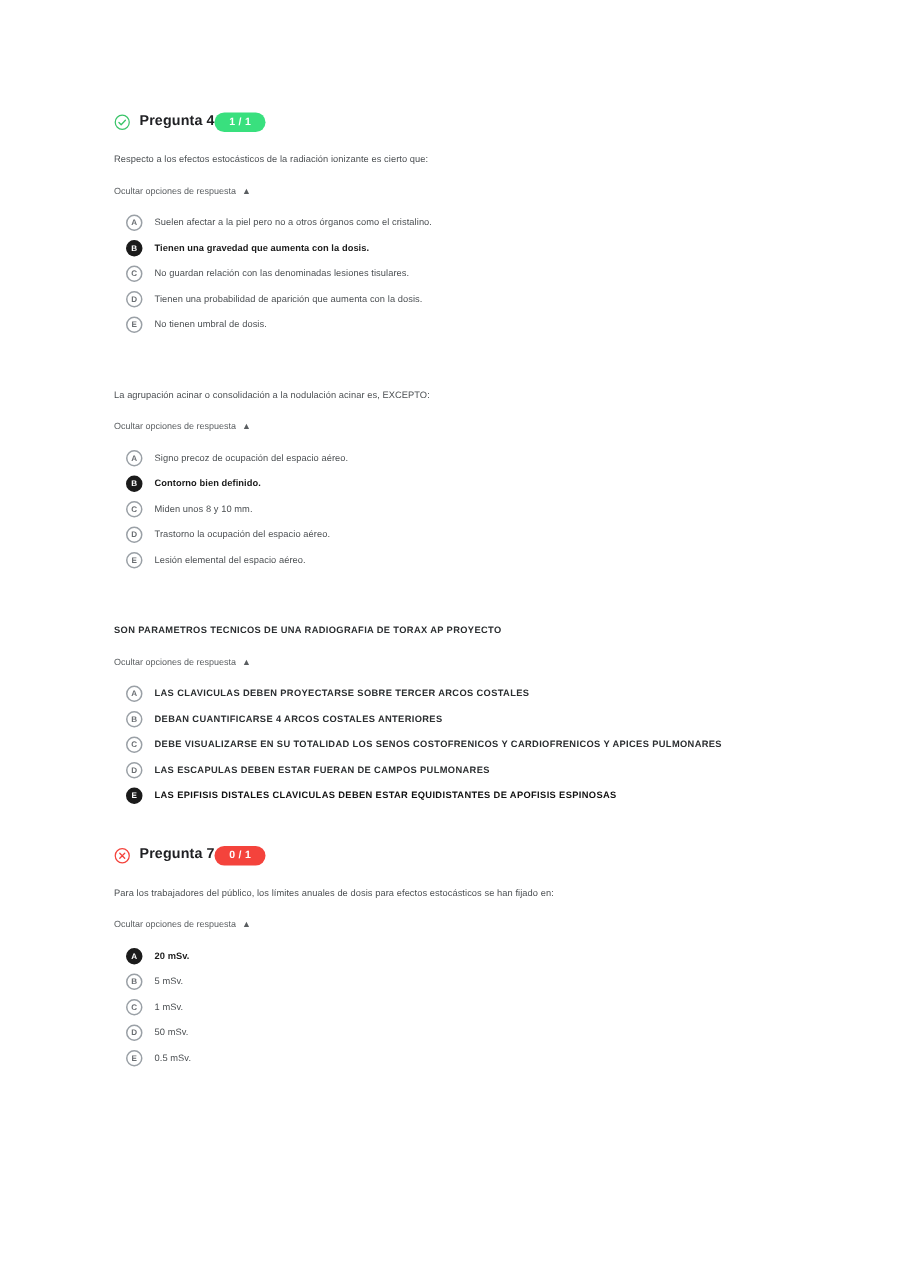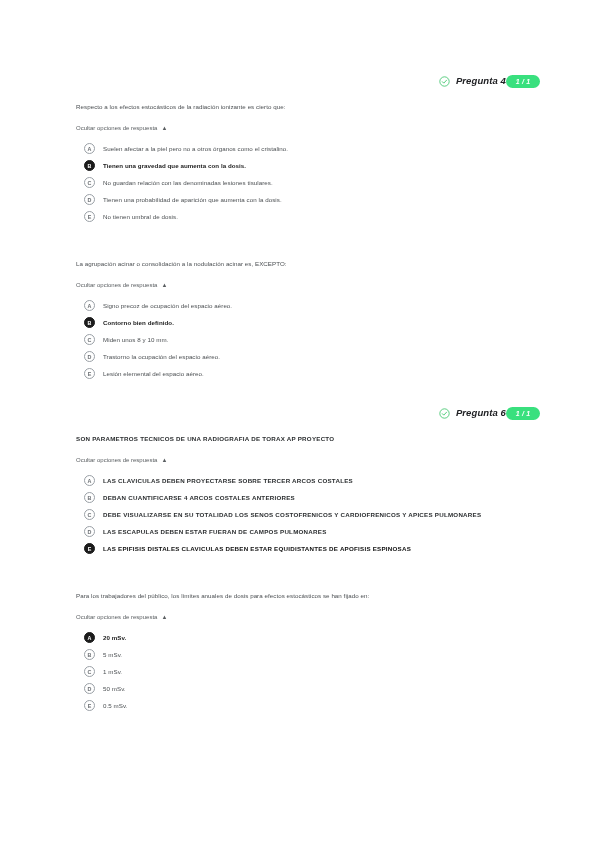--- a/index.html
+++ b/index.html
@@ -22,23 +22,22 @@
     box-sizing: border-box;
     padding: 72px 60px 0 76px;
   }
   .question-block {
     position: relative;
     margin-bottom: 0;
   }
   .q-header {
     display: flex;
     align-items: center;
-    justify-content: flex-end;
+    justify-content: flex-start;
     height: 18px;
-    font-style: italic;
   }
   .q-header-left {
     display: flex;
     align-items: center;
     gap: 6px;
   }
   .status-icon {
     width: 11px;
     height: 11px;
     flex: 0 0 11px;
@@ -219,62 +218,62 @@
             <span class="opt-text">Trastorno la ocupación del espacio aéreo.</span>
           </div>
           <div class="option">
             <span class="opt-marker">E</span>
             <span class="opt-text">Lesión elemental del espacio aéreo.</span>
           </div>
         </div>
       </div>
       <div class="spacer-sm"></div>
       <div class="question-block">
+        <div class="q-text caps">SON PARAMETROS TECNICOS DE UNA RADIOGRAFIA DE TORAX AP PROYECTO</div>
+        <div class="toggle-row">
+          <span>Ocultar opciones de respuesta</span>
+          <span class="toggle-caret">▲</span>
+        </div>
+        <div class="options">
+          <div class="option">
+            <span class="opt-marker">A</span>
+            <span class="opt-text caps">LAS CLAVICULAS DEBEN PROYECTARSE SOBRE TERCER ARCOS COSTALES</span>
+          </div>
+          <div class="option">
+            <span class="opt-marker">B</span>
+            <span class="opt-text caps">DEBAN CUANTIFICARSE 4 ARCOS COSTALES ANTERIORES</span>
+          </div>
+          <div class="option">
+            <span class="opt-marker">C</span>
+            <span class="opt-text caps">DEBE VISUALIZARSE EN SU TOTALIDAD LOS SENOS COSTOFRENICOS Y CARDIOFRENICOS Y APICES PULMONARES</span>
+          </div>
+          <div class="option">
+            <span class="opt-marker">D</span>
+            <span class="opt-text caps">LAS ESCAPULAS DEBEN ESTAR FUERAN DE CAMPOS PULMONARES</span>
+          </div>
+          <div class="option">
+            <span class="opt-marker selected">E</span>
+            <span class="opt-text caps sel">LAS EPIFISIS DISTALES CLAVICULAS DEBEN ESTAR EQUIDISTANTES DE APOFISIS ESPINOSAS</span>
+          </div>
+        </div>
+      </div>
+      <div class="spacer-sm"></div>
+      <div class="question-block">
         <div class="q-header">
           <div class="q-header-left">
             <span class="status-icon">
               <svg width="11" height="11" viewBox="0 0 24 24" fill="none">
-                <circle cx="12" cy="12" r="10.2" stroke="#3ac469" stroke-width="1.8" fill="#ffffff"></circle>
-                <path d="M7.2 12.4l3.2 3.2 6.2-6.6" stroke="#3ac469" stroke-width="1.9" stroke-linecap="round" stroke-linejoin="round" fill="none"></path>
+                <circle cx="12" cy="12" r="10.2" stroke="#f4433c" stroke-width="1.8" fill="#ffffff"></circle>
+                <path d="M8.4 8.4l7.2 7.2M15.6 8.4l-7.2 7.2" stroke="#f4433c" stroke-width="1.9" stroke-linecap="round" fill="none"></path>
               </svg>
             </span>
-            <span class="q-title">Pregunta 6</span>
-          </div>
-          <span class="score-badge badge-correct">1 / 1</span>
-        </div>
-        <div class="q-text caps">SON PARAMETROS TECNICOS DE UNA RADIOGRAFIA DE TORAX AP PROYECTO</div>
-        <div class="toggle-row">
-          <span>Ocultar opciones de respuesta</span>
-          <span class="toggle-caret">▲</span>
-        </div>
-        <div class="options">
-          <div class="option">
-            <span class="opt-marker">A</span>
-            <span class="opt-text caps">LAS CLAVICULAS DEBEN PROYECTARSE SOBRE TERCER ARCOS COSTALES</span>
-          </div>
-          <div class="option">
-            <span class="opt-marker">B</span>
-            <span class="opt-text caps">DEBAN CUANTIFICARSE 4 ARCOS COSTALES ANTERIORES</span>
-          </div>
-          <div class="option">
-            <span class="opt-marker">C</span>
-            <span class="opt-text caps">DEBE VISUALIZARSE EN SU TOTALIDAD LOS SENOS COSTOFRENICOS Y CARDIOFRENICOS Y APICES PULMONARES</span>
-          </div>
-          <div class="option">
-            <span class="opt-marker">D</span>
-            <span class="opt-text caps">LAS ESCAPULAS DEBEN ESTAR FUERAN DE CAMPOS PULMONARES</span>
-          </div>
-          <div class="option">
-            <span class="opt-marker selected">E</span>
-            <span class="opt-text caps sel">LAS EPIFISIS DISTALES CLAVICULAS DEBEN ESTAR EQUIDISTANTES DE APOFISIS ESPINOSAS</span>
-          </div>
-        </div>
-      </div>
-      <div class="spacer-sm"></div>
-      <div class="question-block">
+            <span class="q-title">Pregunta 7</span>
+          </div>
+          <span class="score-badge badge-incorrect">0 / 1</span>
+        </div>
         <div class="q-text">Para los trabajadores del público, los límites anuales de dosis para efectos estocásticos se han fijado en:</div>
         <div class="toggle-row">
           <span>Ocultar opciones de respuesta</span>
           <span class="toggle-caret">▲</span>
         </div>
         <div class="options">
           <div class="option">
             <span class="opt-marker selected">A</span>
             <span class="opt-text bold">20 mSv.</span>
           </div>

